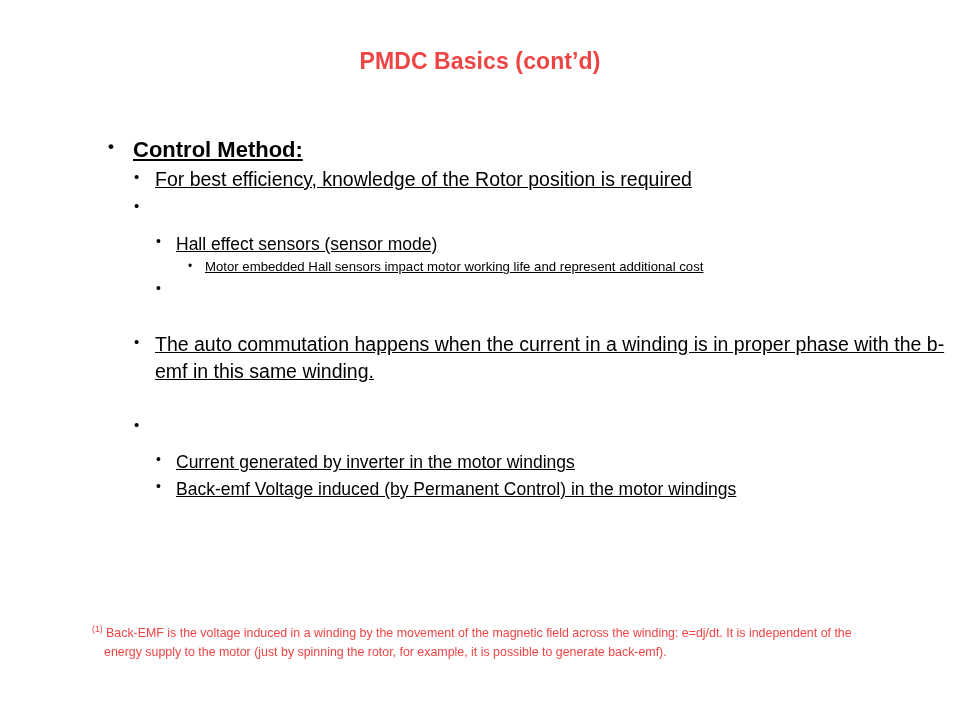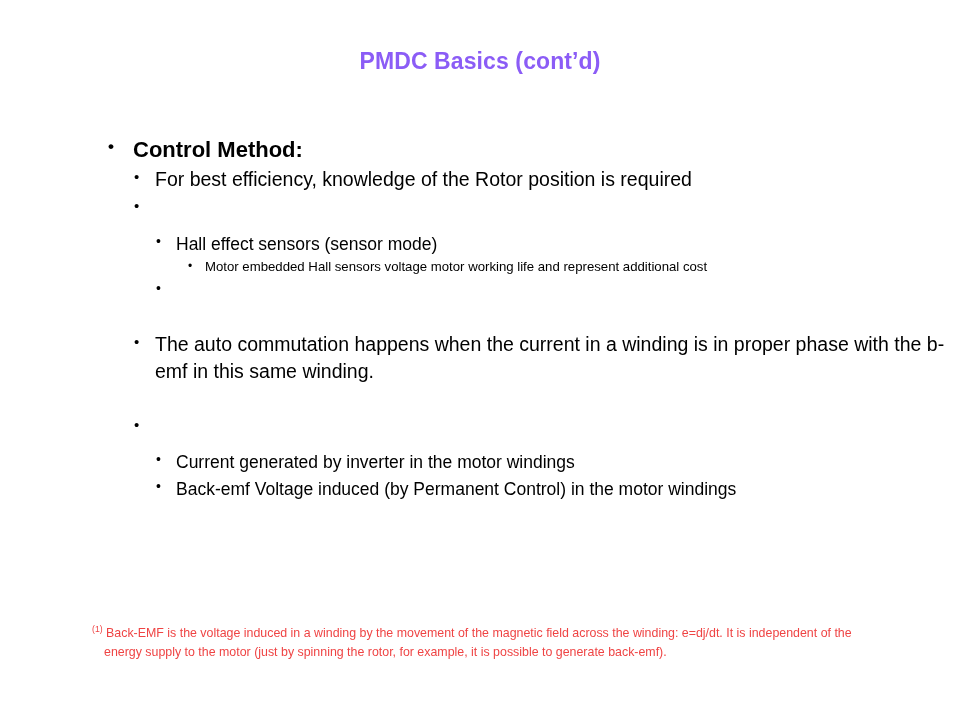--- a/index.html
+++ b/index.html
@@ -27,21 +27,21 @@
   
   .slide-title {
     position: absolute;
     left: 0;
     top: 48px;
     width: 960px;
     text-align: center;
     font-size: 23px;
     font-weight: bold;
     letter-spacing: 0.1px;
-    color: #8b5cf6;
+    color: #ef4444;
     line-height: 1.15;
   }
 
   
   .body-area {
     position: absolute;
     left: 0;
     top: 136px;
     width: 960px;
   }
@@ -55,20 +55,21 @@
   .bullet-mark {
     flex: 0 0 auto;
     text-align: left;
     line-height: inherit;
     user-select: none;
   }
 
   .bullet-text {
     flex: 1 1 auto;
     line-height: inherit;
+    text-decoration: underline;
   }
 
   
   .lvl1 {
     padding-left: 108px;
     font-size: 22px;
     font-weight: bold;
     line-height: 1.30;
     margin-bottom: 1px;
   }
@@ -162,21 +163,21 @@
 
     <div class="gap-sm"></div>
 
     <div class="bullet-row lvl3">
       <span class="bullet-mark">•</span>
       <span class="bullet-text">Hall effect sensors (sensor mode)</span>
     </div>
 
     <div class="bullet-row lvl4">
       <span class="bullet-mark">•</span>
-      <span class="bullet-text">Motor embedded Hall sensors voltage motor working life and represent additional cost</span>
+      <span class="bullet-text">Motor embedded Hall sensors impact motor working life and represent additional cost</span>
     </div>
 
     <div class="bullet-row lvl3">
       <span class="bullet-mark">•</span>
     </div>
 
     <div class="gap-lg"></div>
 
     <div class="bullet-row lvl2">
       <span class="bullet-mark">•</span>

